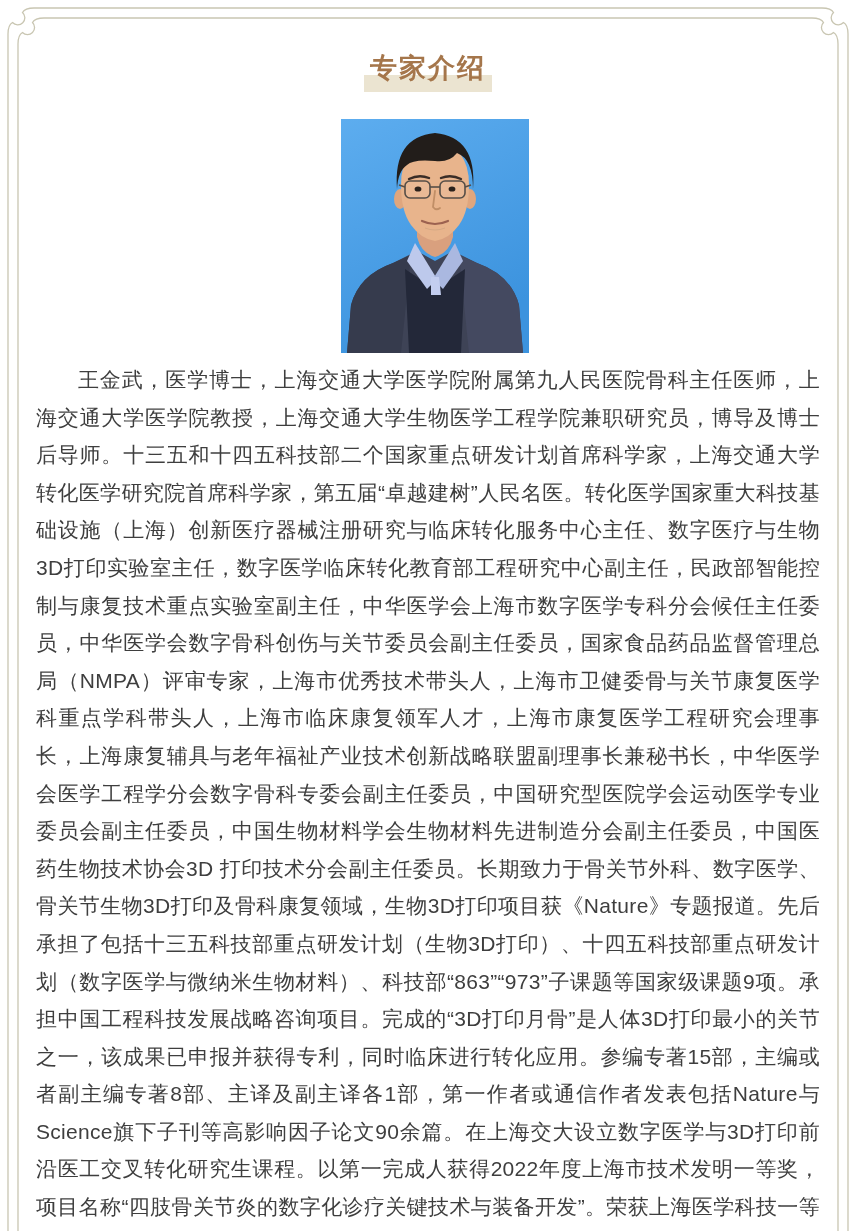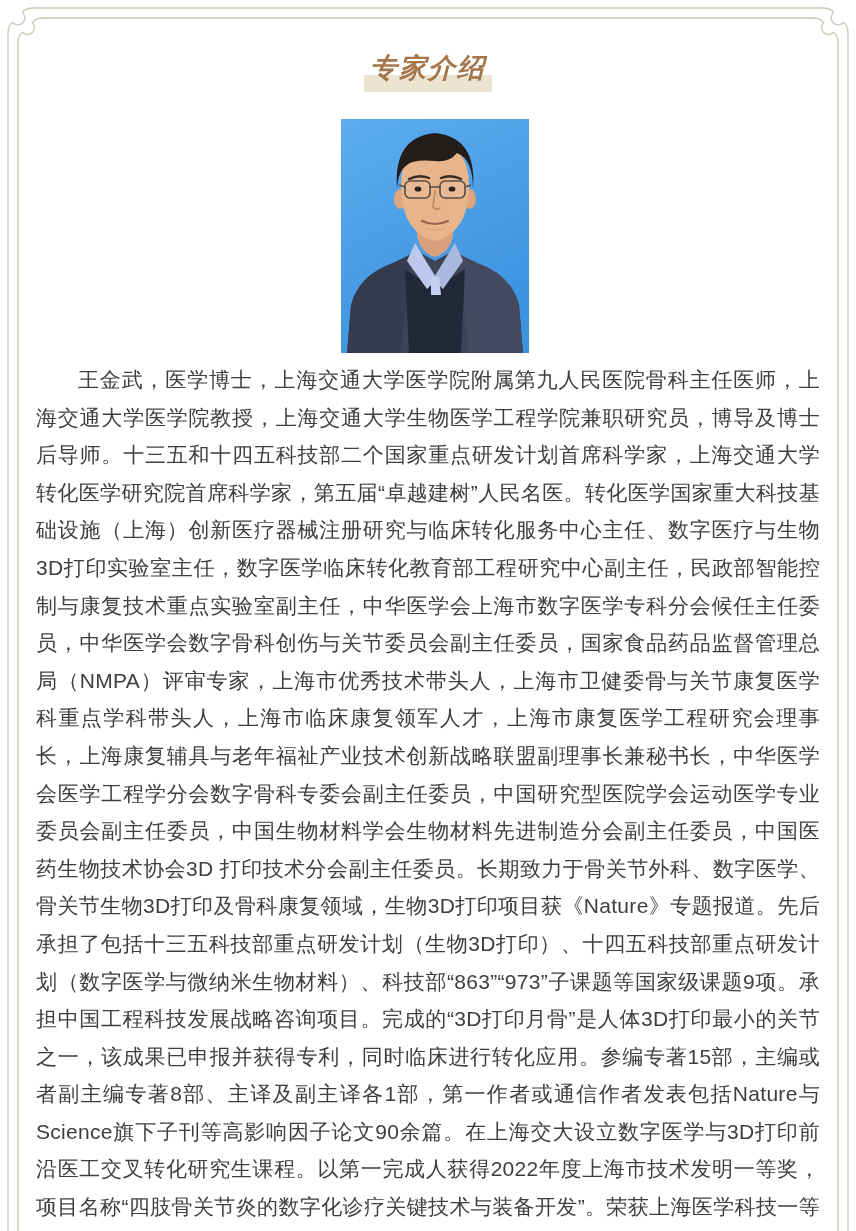--- a/index.html
+++ b/index.html
@@ -26,21 +26,20 @@
   .page-title{
     position:absolute;left:0;top:50px;width:100%;
     text-align:center;
     font-size:27px;font-weight:bold;
     color:var(--title-text);
     letter-spacing:2px;
   }
   .page-title .hl{
     background:linear-gradient(to bottom, rgba(0,0,0,0) 58%, var(--title-highlight) 58%);
     padding:2px 6px 9px 6px;
-    font-style:italic;
   }
   .portrait{
     position:absolute;left:341px;top:119px;width:188px;height:234px;
     display:block;
   }
   .bio{
     position:absolute;left:36px;top:361px;width:784px;
     font-size:21px;line-height:37.6px;
     color:var(--body-text);
     text-align:justify;

